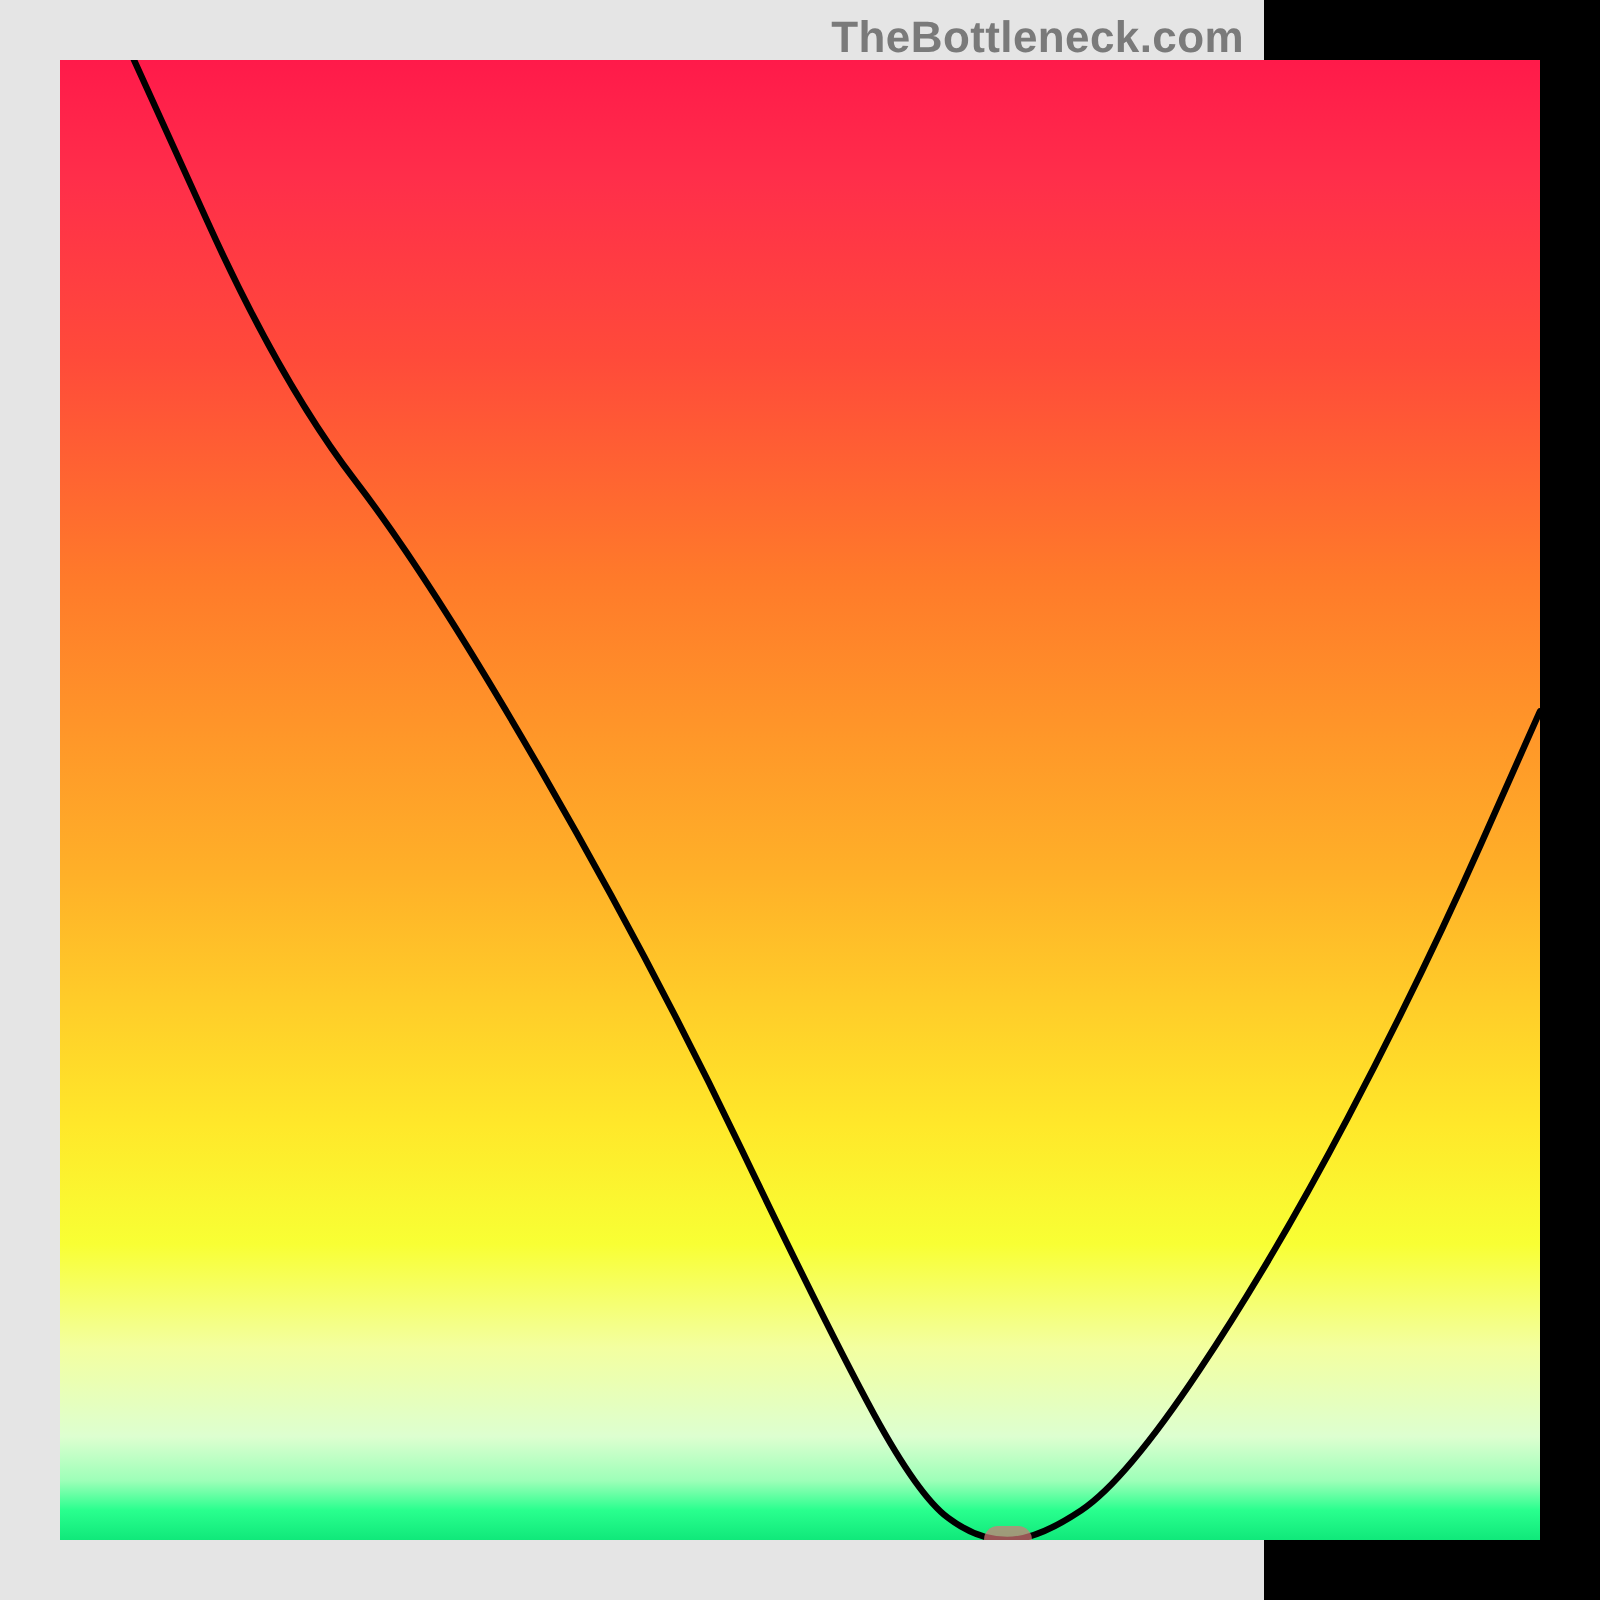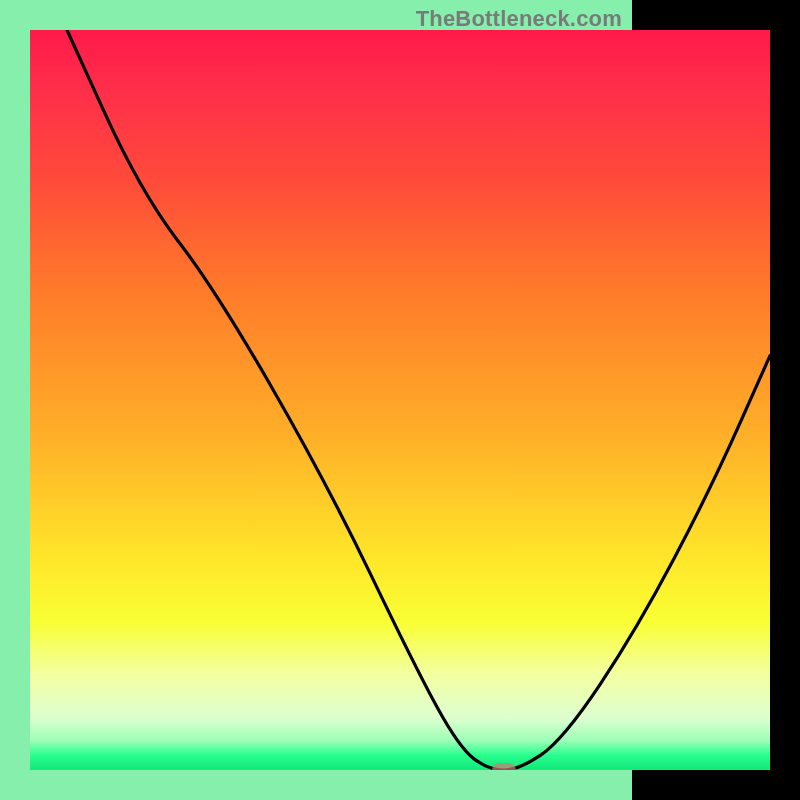--- a/index.html
+++ b/index.html
@@ -8,21 +8,21 @@
     width: 800px;
     height: 800px;
     background: #000;
     font-family: Arial, Helvetica, sans-serif;
     overflow: hidden;
   }
   .container {
     position: relative;
     width: 632px;
     height: 800px;
-    background: #86efac;
+    background: #e5e5e5;
   }
   .attribution {
     position: absolute;
     top: 6px;
     right: 10px;
     color: #7a7a7a;
     font-size: 22px;
     font-weight: 600;
     letter-spacing: 0.2px;
     z-index: 20;

